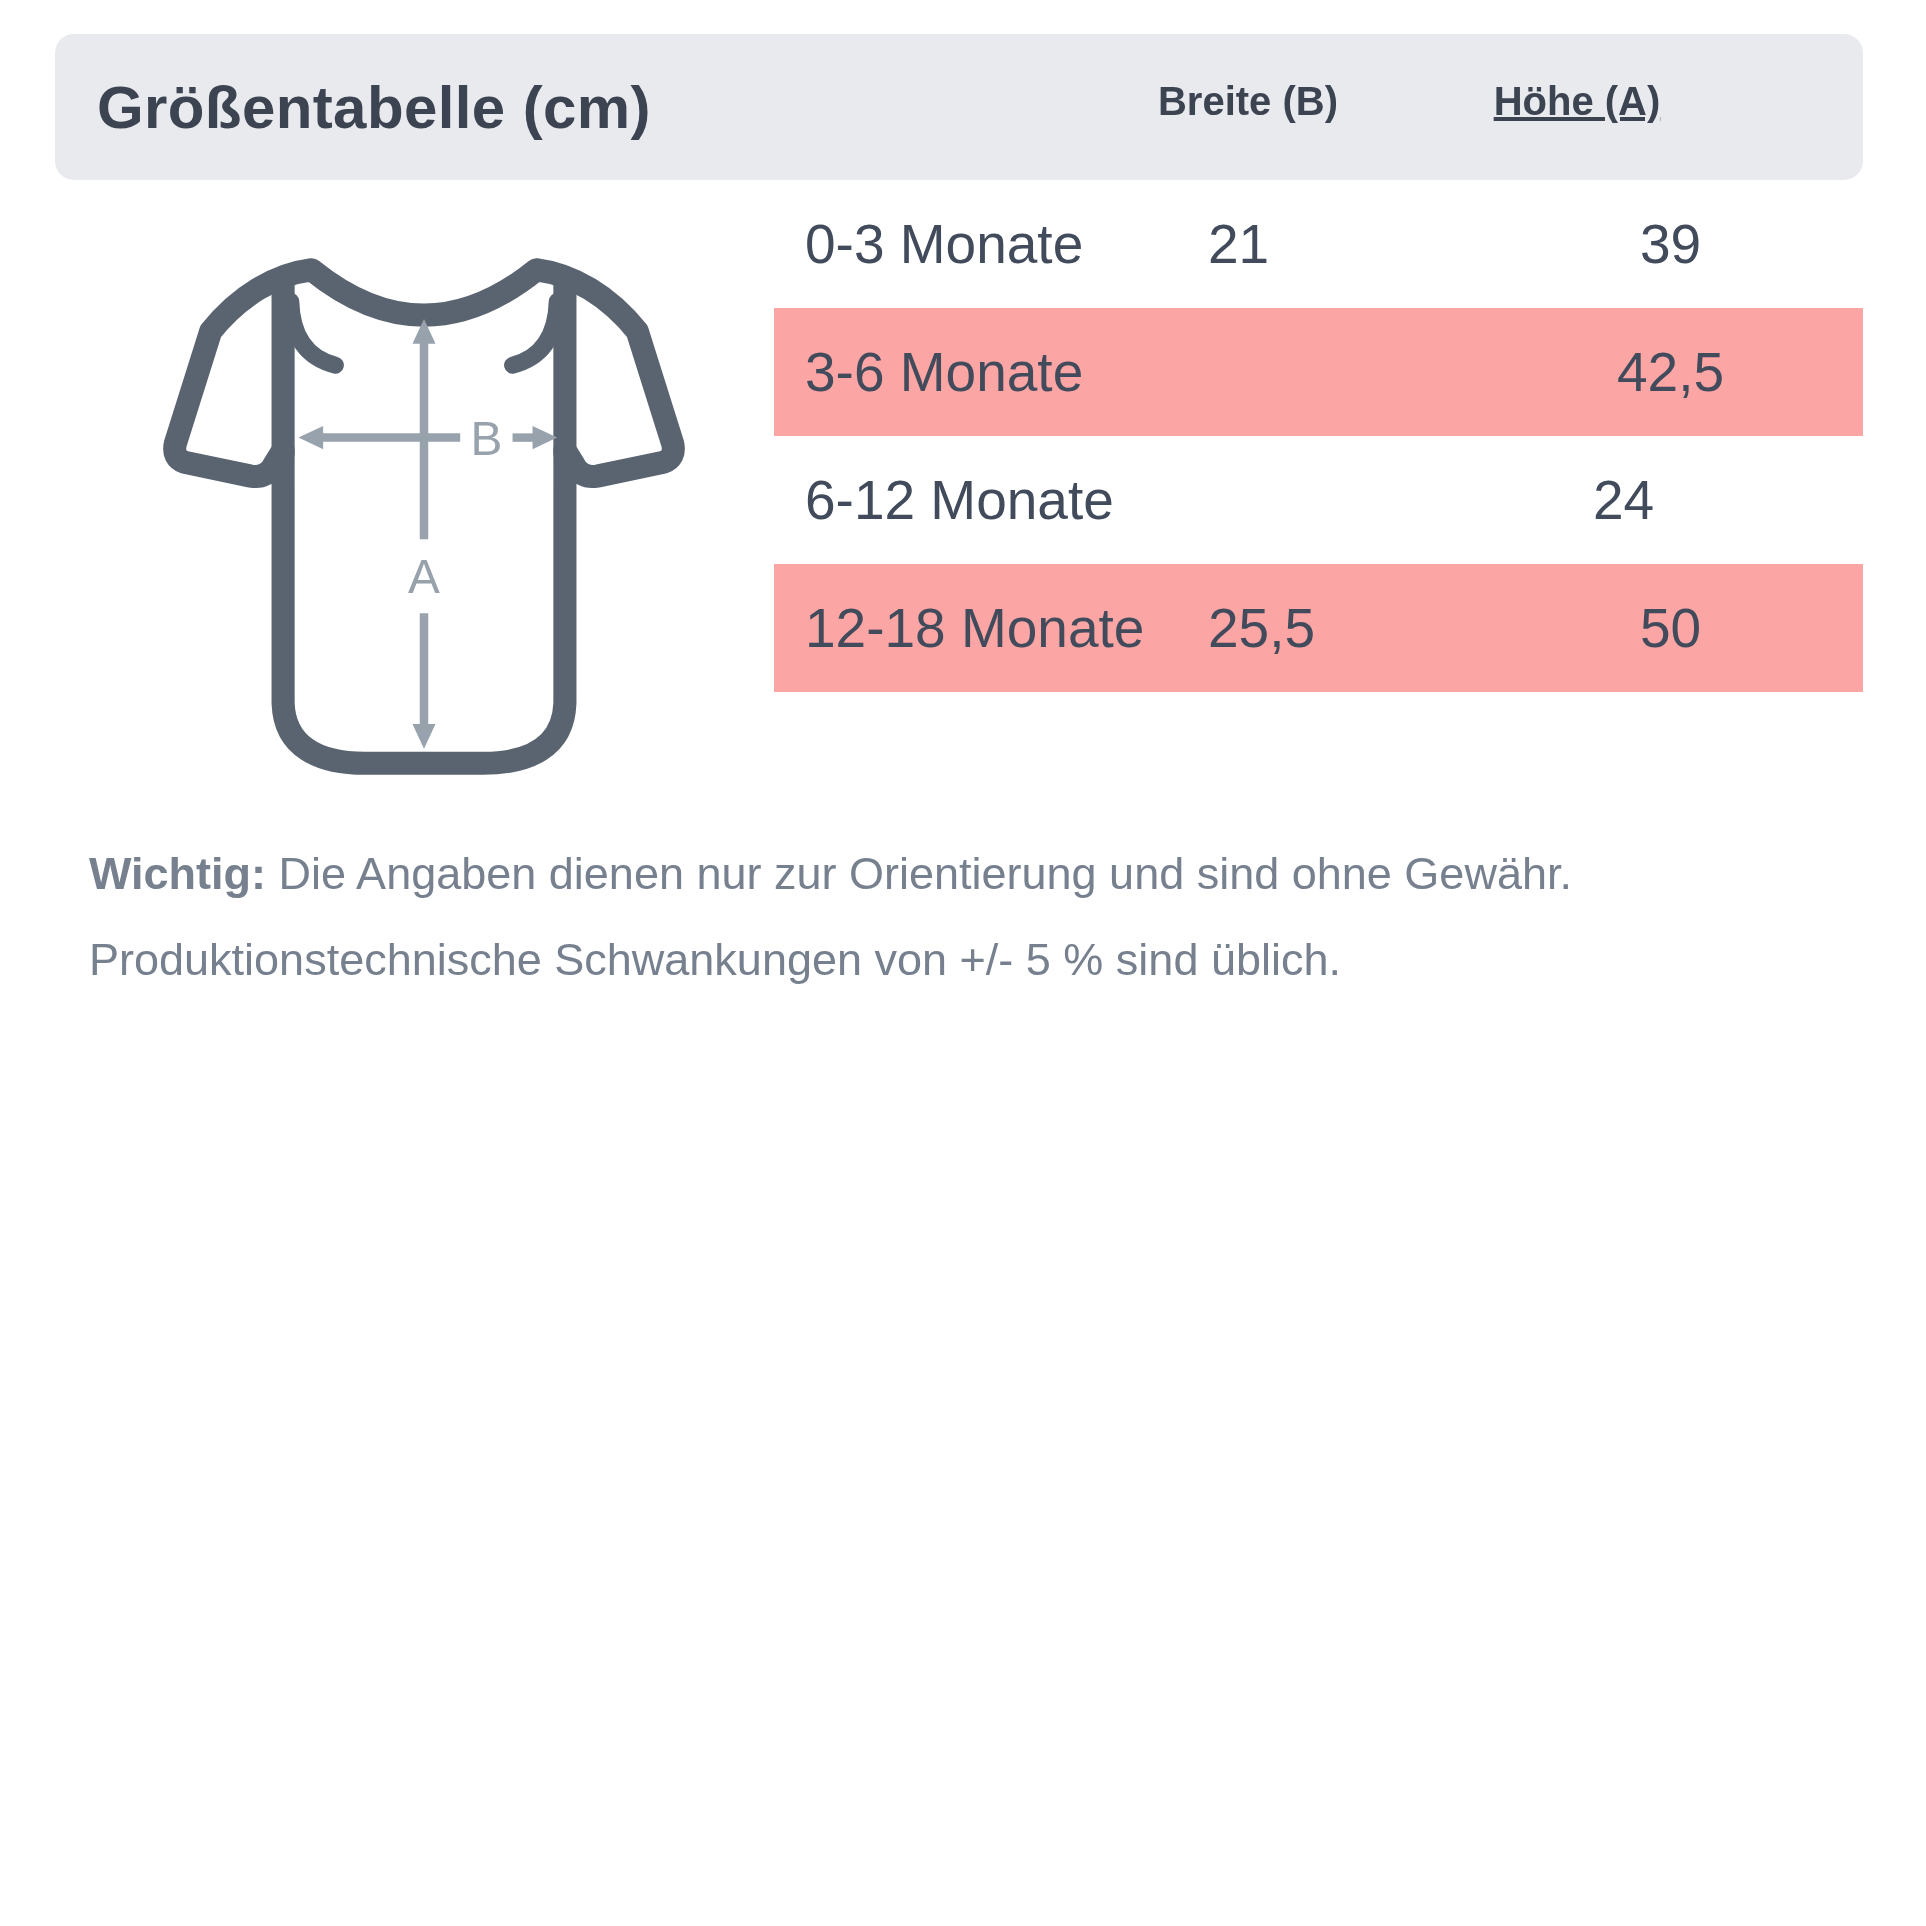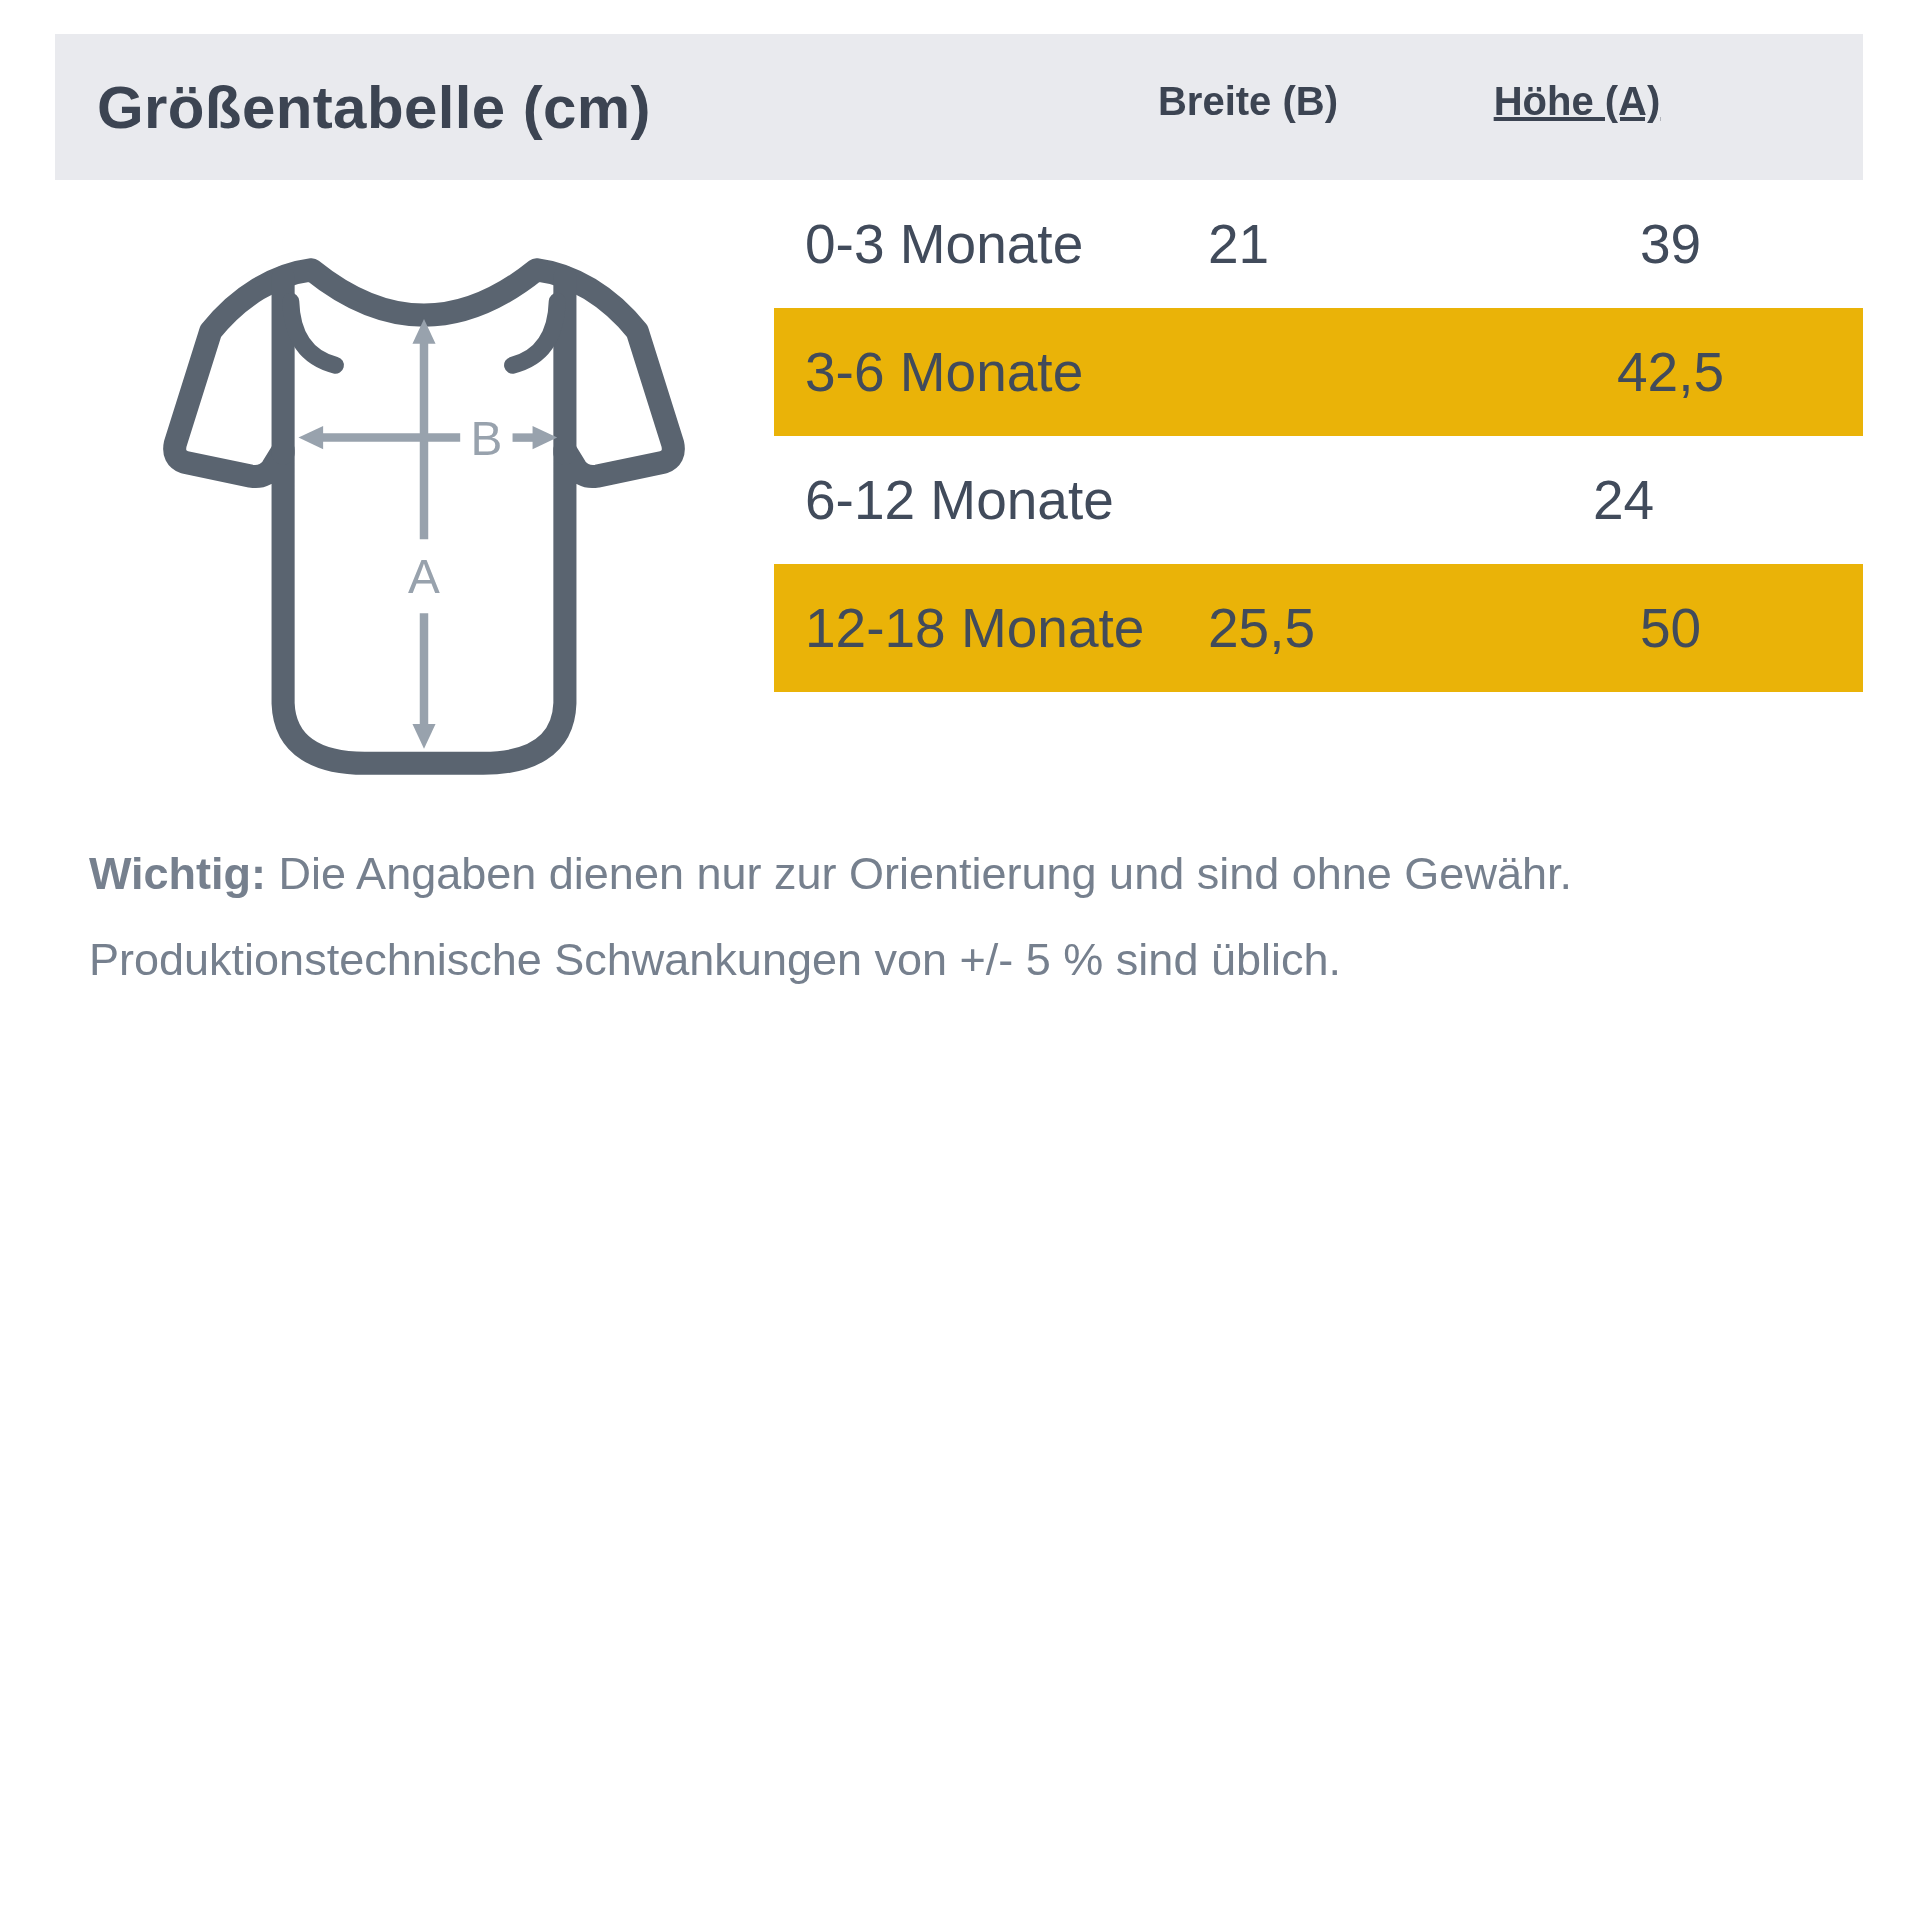--- a/index.html
+++ b/index.html
@@ -11,20 +11,21 @@
     font-family: "Liberation Sans", sans-serif;
     overflow: hidden;
   }
 
   
   .header-band {
     position: absolute;
     left: 55px; top: 34px;
     width: 1808px; height: 146px;
     background: #e9eaee;
+    border-radius: 19px;
   }
   .chart-title {
     position: absolute;
     left: 42px; top: 0; height: 146px;
     display: flex; align-items: center;
     font-size: 60px; font-weight: bold;
     color: #3c4452;
     letter-spacing: 0.4px;
   }
   .col-head {
@@ -43,21 +44,21 @@
     width: 1089px;
   }
   .row {
     height: 128px;
     display: flex;
     align-items: center;
     background: #ffffff;
     color: #414b5b;
     font-size: 55px;
   }
-  .row.alt { background: #eab308; }
+  .row.alt { background: #fca5a5; }
   .cell-label { flex: 1; padding-left: 31px; text-align: left; }
   .cell-w { width: 270px; text-align: left; }
   .cell-h { width: 385px; text-align: center; }
 
   
   .diagram {
     position: absolute;
     left: 158px; top: 222px;
     width: 532px; height: 559px;
   }

